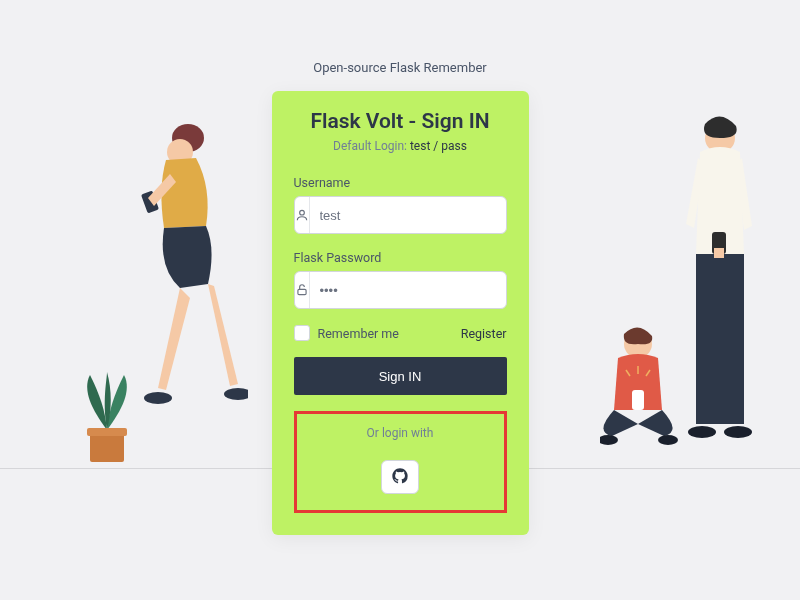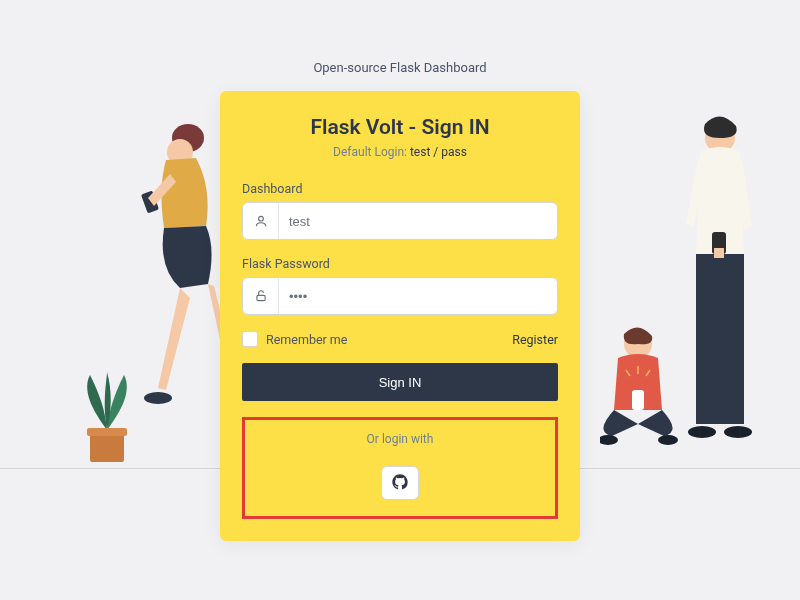--- a/index.html
+++ b/index.html
@@ -11,26 +11,26 @@
     position: relative;
     overflow: hidden;
   }
   .page-title {
     text-align: center;
     padding-top: 60px;
     font-size: 13px;
     color: #4a5568;
   }
   .card {
-    width: 360px;
+    width: 257px;
     margin: 16px auto 0 auto;
-    background: #fde047;
+    background: #bef264;
     border-radius: 6px;
     box-shadow: 0 4px 20px rgba(0,0,0,0.06);
-    padding: 24px 22px 22px 22px;
+    padding: 18px 22px 22px 22px;
     position: relative;
     z-index: 5;
   }
   .card-title {
     text-align: center;
     font-size: 21px;
     font-weight: 600;
     color: #2d3748;
     margin-bottom: 6px;
   }
@@ -205,29 +205,29 @@
   <ellipse cx="8" cy="326" rx="10" ry="5" fill="#1a202c"></ellipse>
   <ellipse cx="68" cy="326" rx="10" ry="5" fill="#1a202c"></ellipse>
   <g stroke="#f0b060" stroke-width="1.5">
     <line x1="38" y1="260" x2="38" y2="252"></line>
     <line x1="30" y1="262" x2="26" y2="256"></line>
     <line x1="46" y1="262" x2="50" y2="256"></line>
   </g>
 </svg>
 </div>
 
-<div class="page-title">Open-source Flask Dashboard</div>
+<div class="page-title">Open-source Flask Remember</div>
 
 <div class="card">
   <div class="card-title">Flask Volt - Sign IN</div>
   <div class="card-subtitle">
     <span>Default Login: </span><span class="bold">test / pass</span>
   </div>
 
-  <div class="label">Dashboard</div>
+  <div class="label">Username</div>
   <div class="input-group">
     <span class="input-icon">
       <svg width="14" height="14" viewBox="0 0 24 24" fill="none" stroke="currentColor" stroke-width="2">
         <circle cx="12" cy="8" r="4"></circle>
           <path d="M4 21c0-4 4-6 8-6s8 2 8 6"></path>
       </svg>
     </span>
     <input class="input-field" type="text" value="test" style="">
   </div>
 

